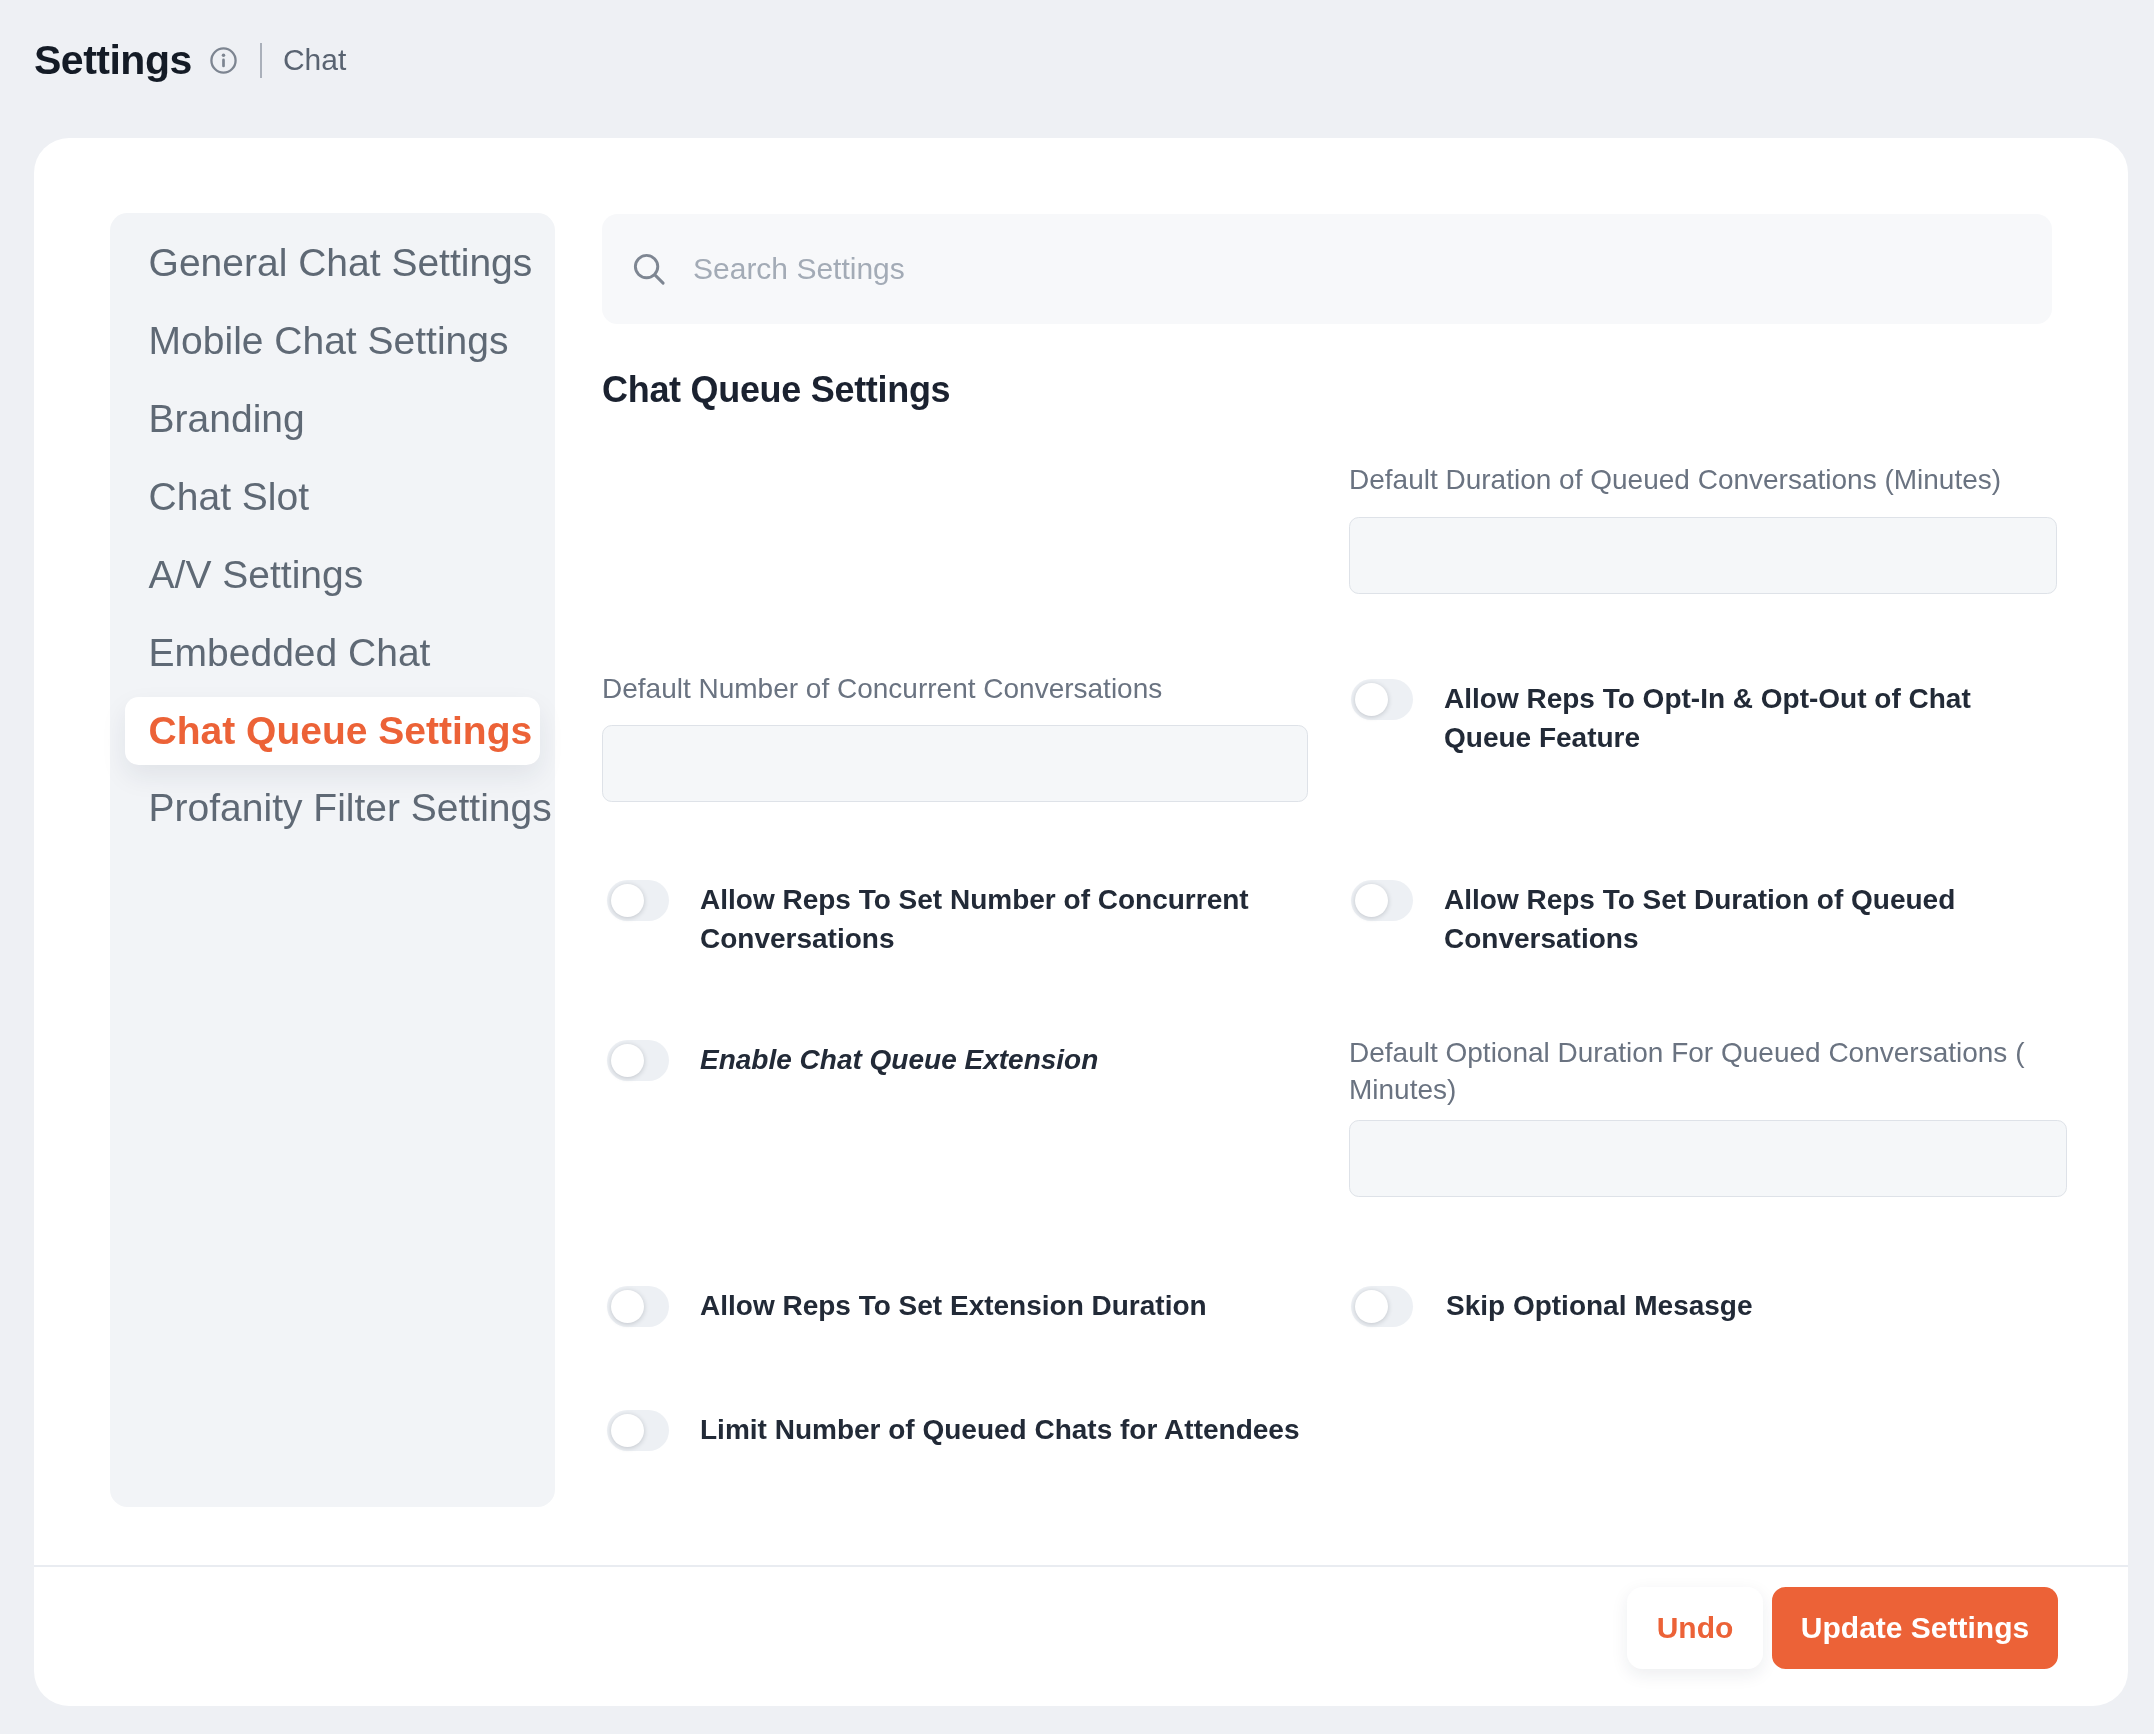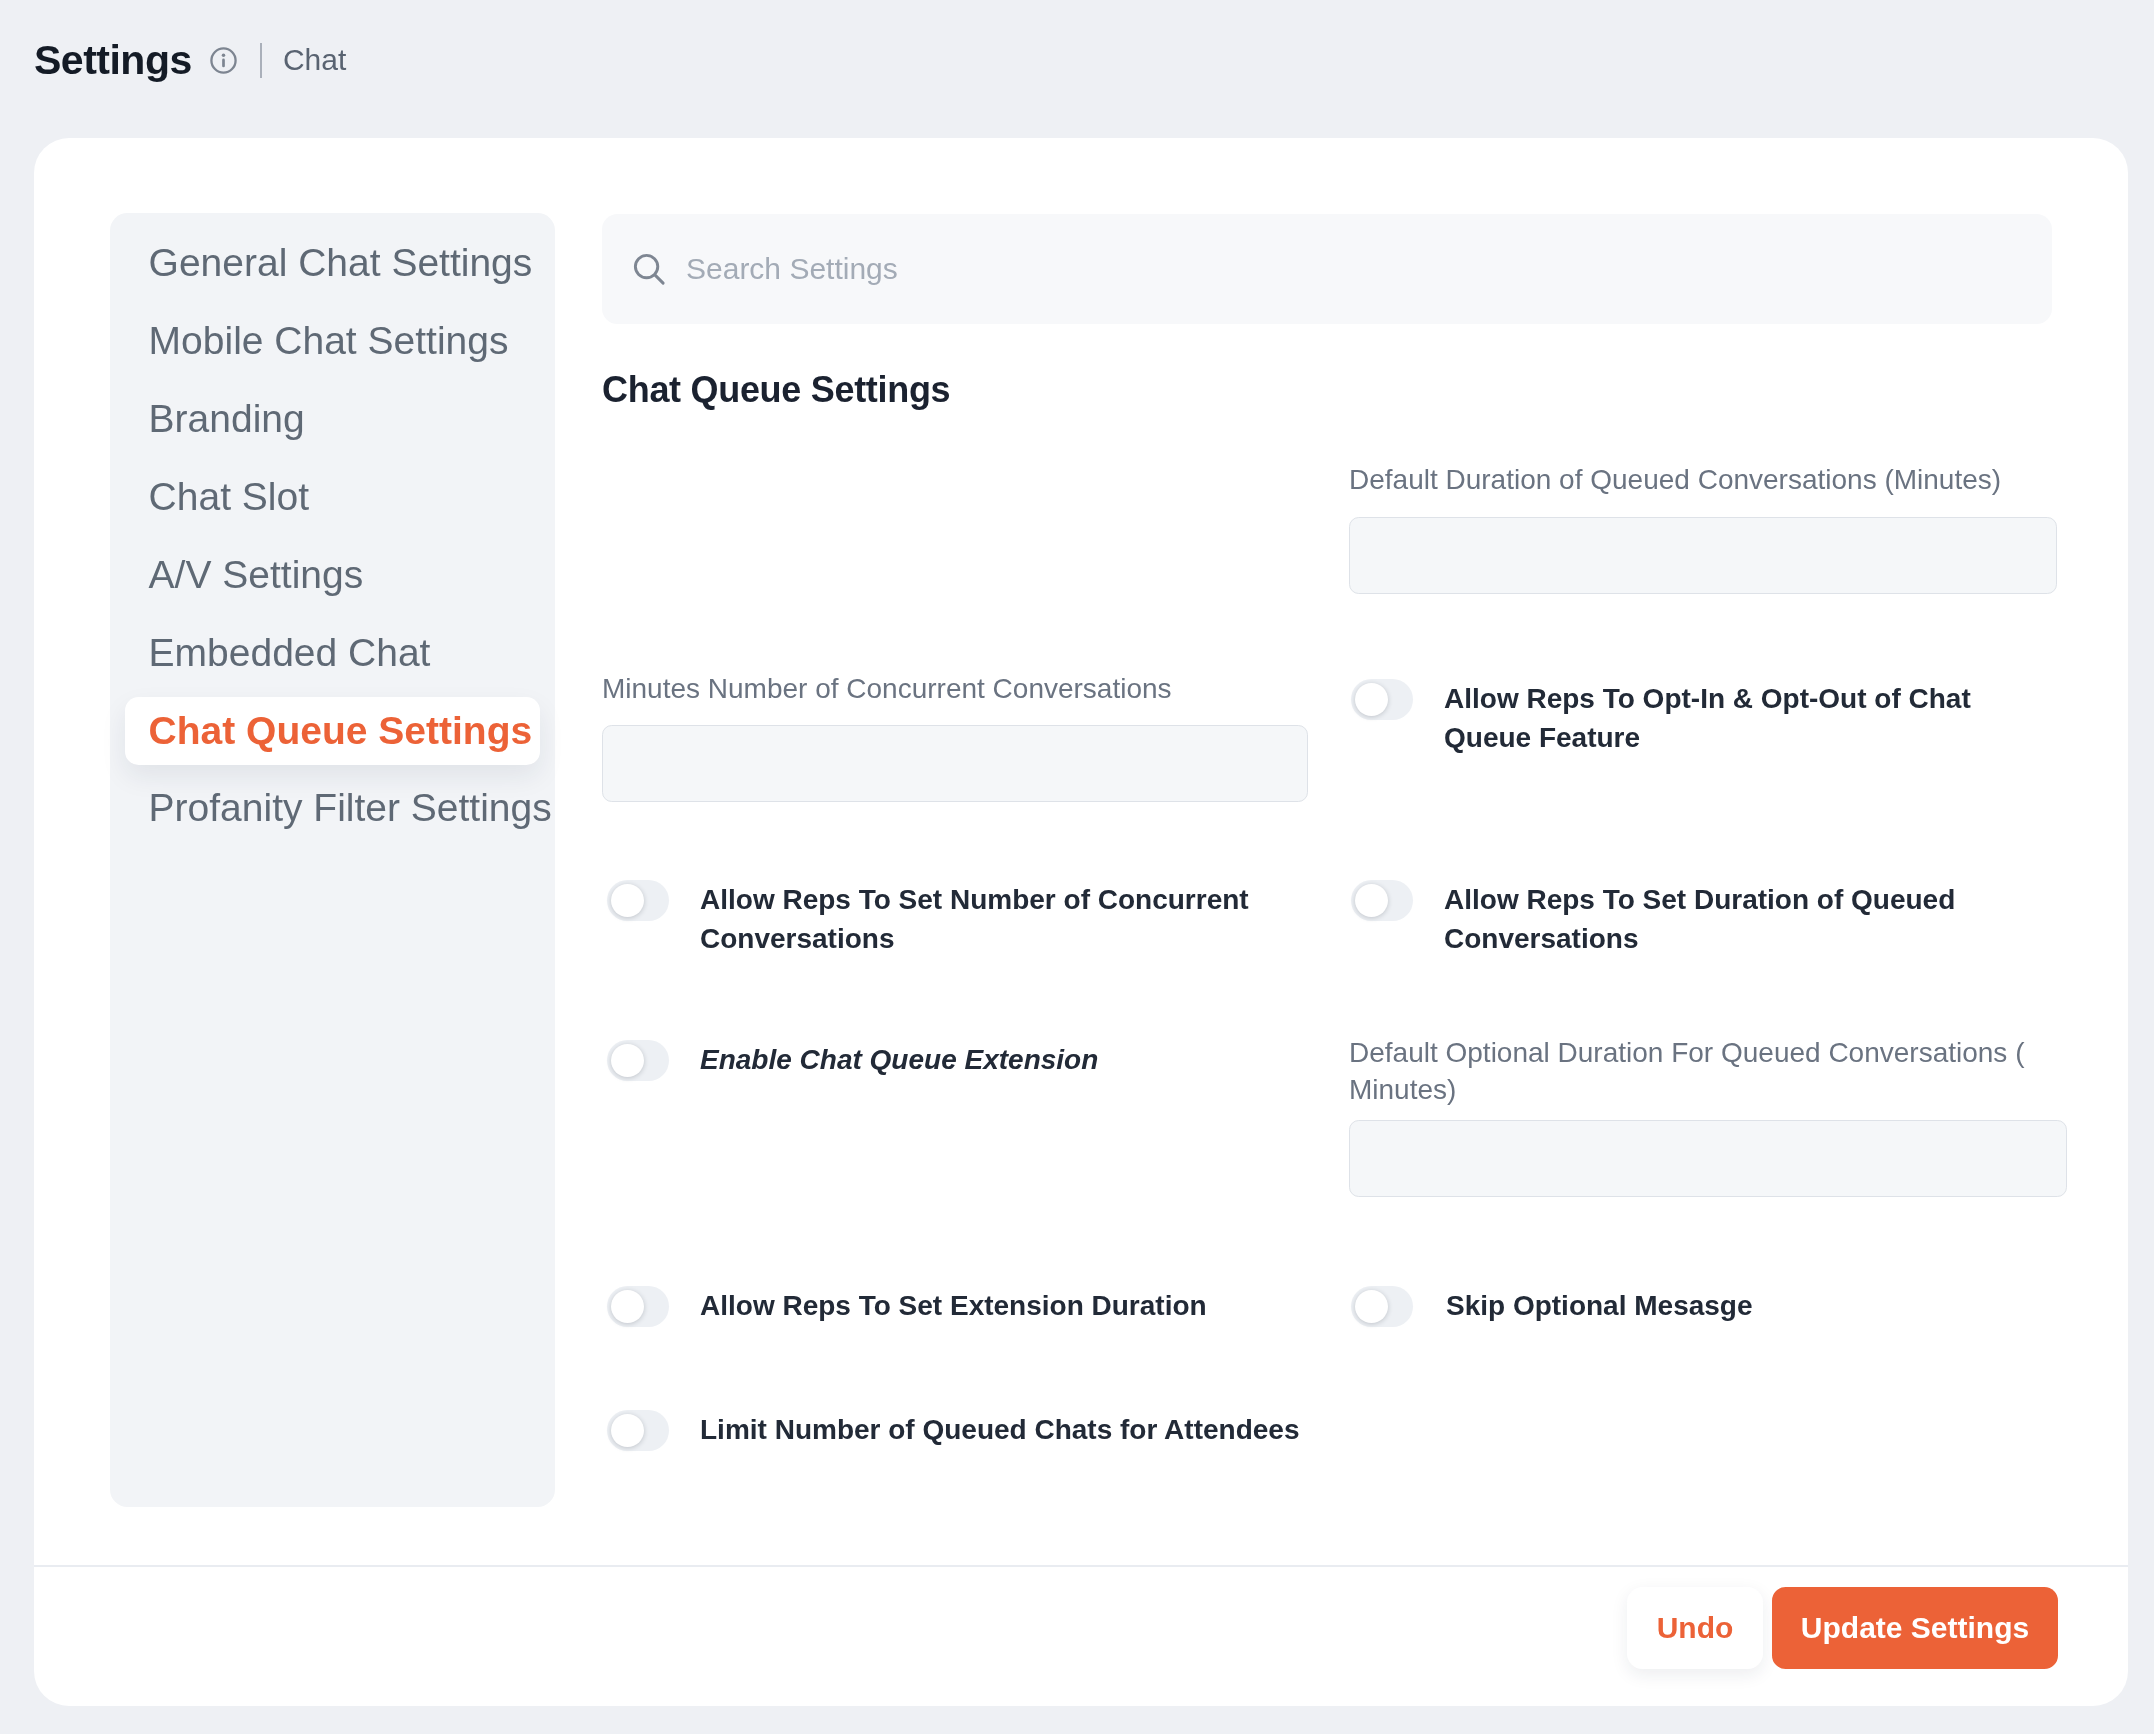--- a/index.html
+++ b/index.html
@@ -47,21 +47,21 @@
   .side-item.active{
     background:#ffffff;color:var(--accent);font-weight:700;
     box-shadow:0 11.6px 27px rgba(30,40,60,0.08);
     height:68px;margin:4.9px 0;
   }
 
   
   .search-bar{
     position:absolute;left:568px;top:76px;width:1450px;height:110px;
     background:#f7f8fa;border-radius:15.5px;
-    display:flex;align-items:center;padding:0 29px;gap:18px;
+    display:flex;align-items:center;padding:0 29px;gap:25px;
   }
   .search-bar input{
     flex:1;border:none;outline:none;background:transparent;
     font-size:30px;color:#2a3240;font-family:"Liberation Sans",sans-serif;
   }
   .search-bar input::placeholder{color:#a3abb6;}
 
   
   .section-title{
     position:absolute;left:568px;top:231px;
@@ -176,21 +176,21 @@
 
   <h1 class="section-title">Chat Queue Settings</h1>
 
 
   <div class="field" id="row1-field">
     <div class="field-label nowrap">Default Duration of Queued Conversations (Minutes)</div>
     <input type="text" value="" style="">
   </div>
 
   <div class="field" id="row2-field">
-    <div class="field-label nowrap">Minutes Number of Concurrent Conversations</div>
+    <div class="field-label nowrap">Default Number of Concurrent Conversations</div>
     <input type="text" value="" style="">
   </div>
 
   <div class="toggle-row" id="row2-toggle">
     <div class="toggle">
         <span class="knob"></span>
       </div>
     <div class="toggle-label">Allow Reps To Opt-In &amp; Opt-Out of Chat Queue Feature</div>
   </div>
 

